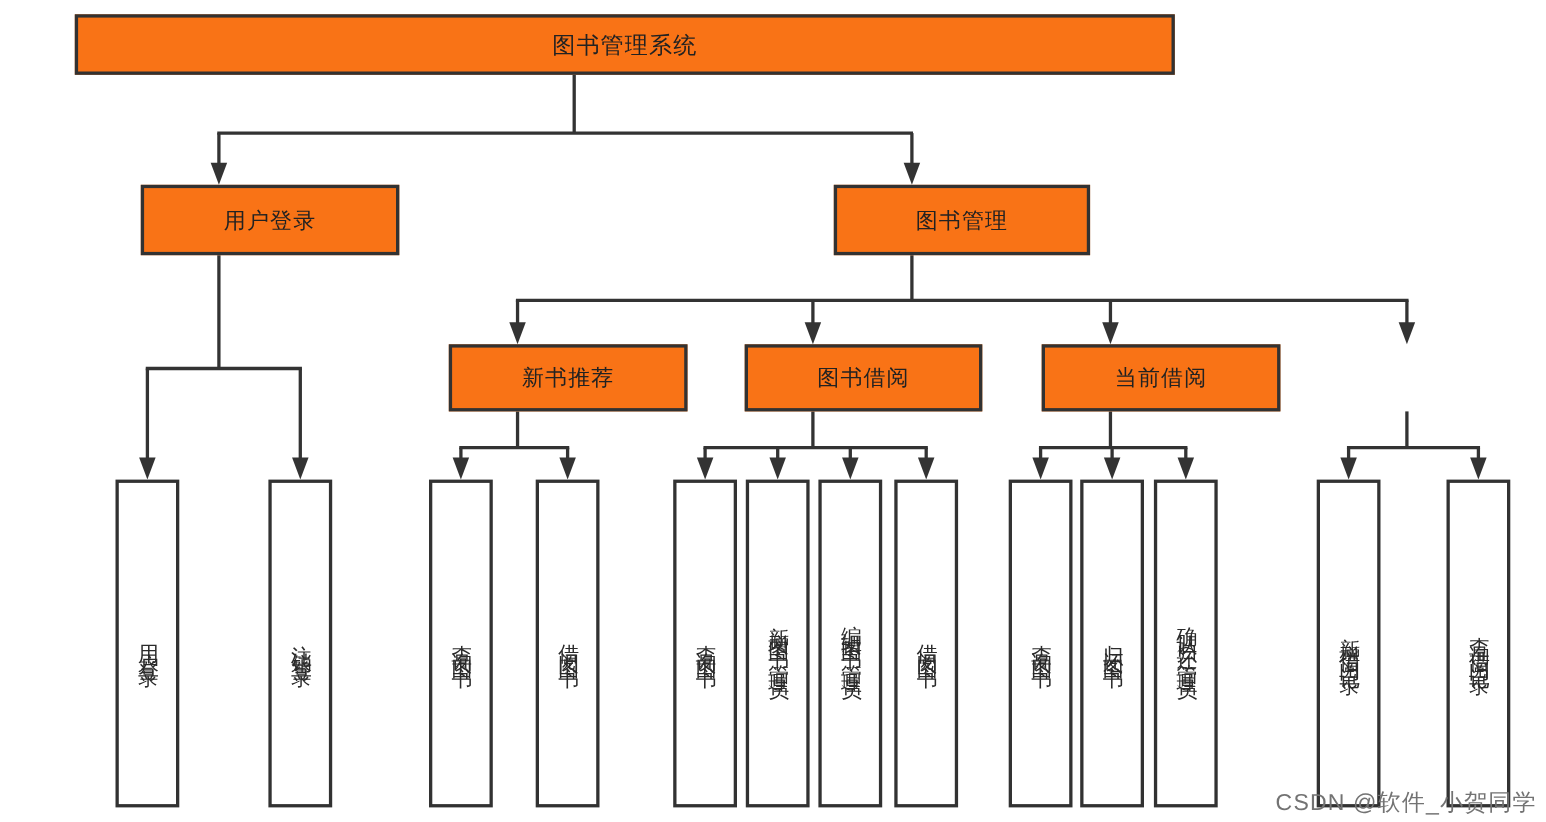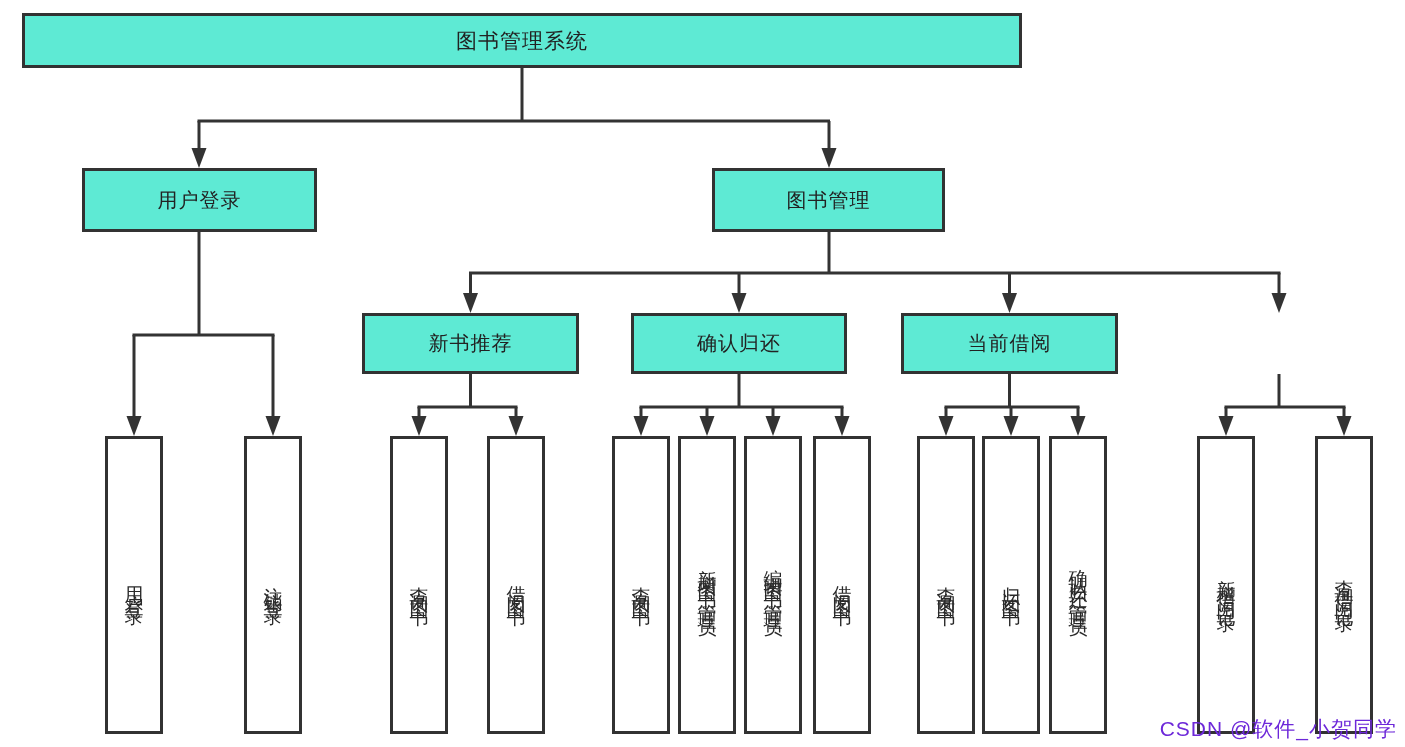--- a/index.html
+++ b/index.html
@@ -5,25 +5,26 @@
   html,body{margin:0;padding:0;}
   body{
     width:1405px;height:747px;position:relative;overflow:hidden;
     background:#ffffff;
     font-family:"Liberation Sans","DejaVu Sans",sans-serif;
   }
   .stage{position:absolute;inset:0;width:1405px;height:747px;}
   .connectors{position:absolute;left:0;top:0;width:1405px;height:747px;pointer-events:none;}
   .node{
     position:absolute;
-    background:#5eead4;
+    background:#f97316;
     border:3px solid #323232;
     box-sizing:border-box;
     display:flex;align-items:center;justify-content:center;
     color:#222222;
+    margin-left:46px;
   }
   .node.lvl1{font-size:21px;letter-spacing:1px;}
   .node.lvl2,.node.lvl3{font-size:20px;letter-spacing:1px;}
   .leaf{
     position:absolute;
     background:#ffffff;
     border:3px solid #323232;
     box-sizing:border-box;
     width:58px;height:298px;top:436px;
     display:flex;align-items:center;justify-content:center;
@@ -34,21 +35,21 @@
     text-orientation:mixed;
     font-size:19px;
     letter-spacing:7px;
     white-space:nowrap;
     color:#2a2a2a;
   }
   .watermark{
     position:absolute;
     right:8px;bottom:4px;
     font-size:21px;
-    color:#6d28d9;
+    color:#737373;
     letter-spacing:1px;
   }
 </style>
 </head>
 <body>
 
 <div class="stage">
 
   <svg class="connectors" viewBox="0 0 1405 747" xmlns="http://www.w3.org/2000/svg">
     <g stroke="#333333" stroke-width="3" fill="none">
@@ -131,21 +132,21 @@
     <span>用户登录</span>
   </div>
   <div class="node lvl3" style="left:362px;top:313px;width:217px;height:61px;">
     <span>新书推荐</span>
   </div>
 
   <div class="node lvl2" style="left:712px;top:168px;width:233px;height:64px;">
     <span>图书管理</span>
   </div>
   <div class="node lvl3" style="left:631px;top:313px;width:216px;height:61px;">
-    <span>确认归还</span>
+    <span>图书借阅</span>
   </div>
   <div class="node lvl3" style="left:901px;top:313px;width:217px;height:61px;text-align:right;">
     <span>当前借阅</span>
   </div>
 
   <div class="leaf" style="left:105px;">
     <span>用户登录</span>
   </div>
   <div class="leaf" style="left:244px;">
     <span>注销登录</span>

